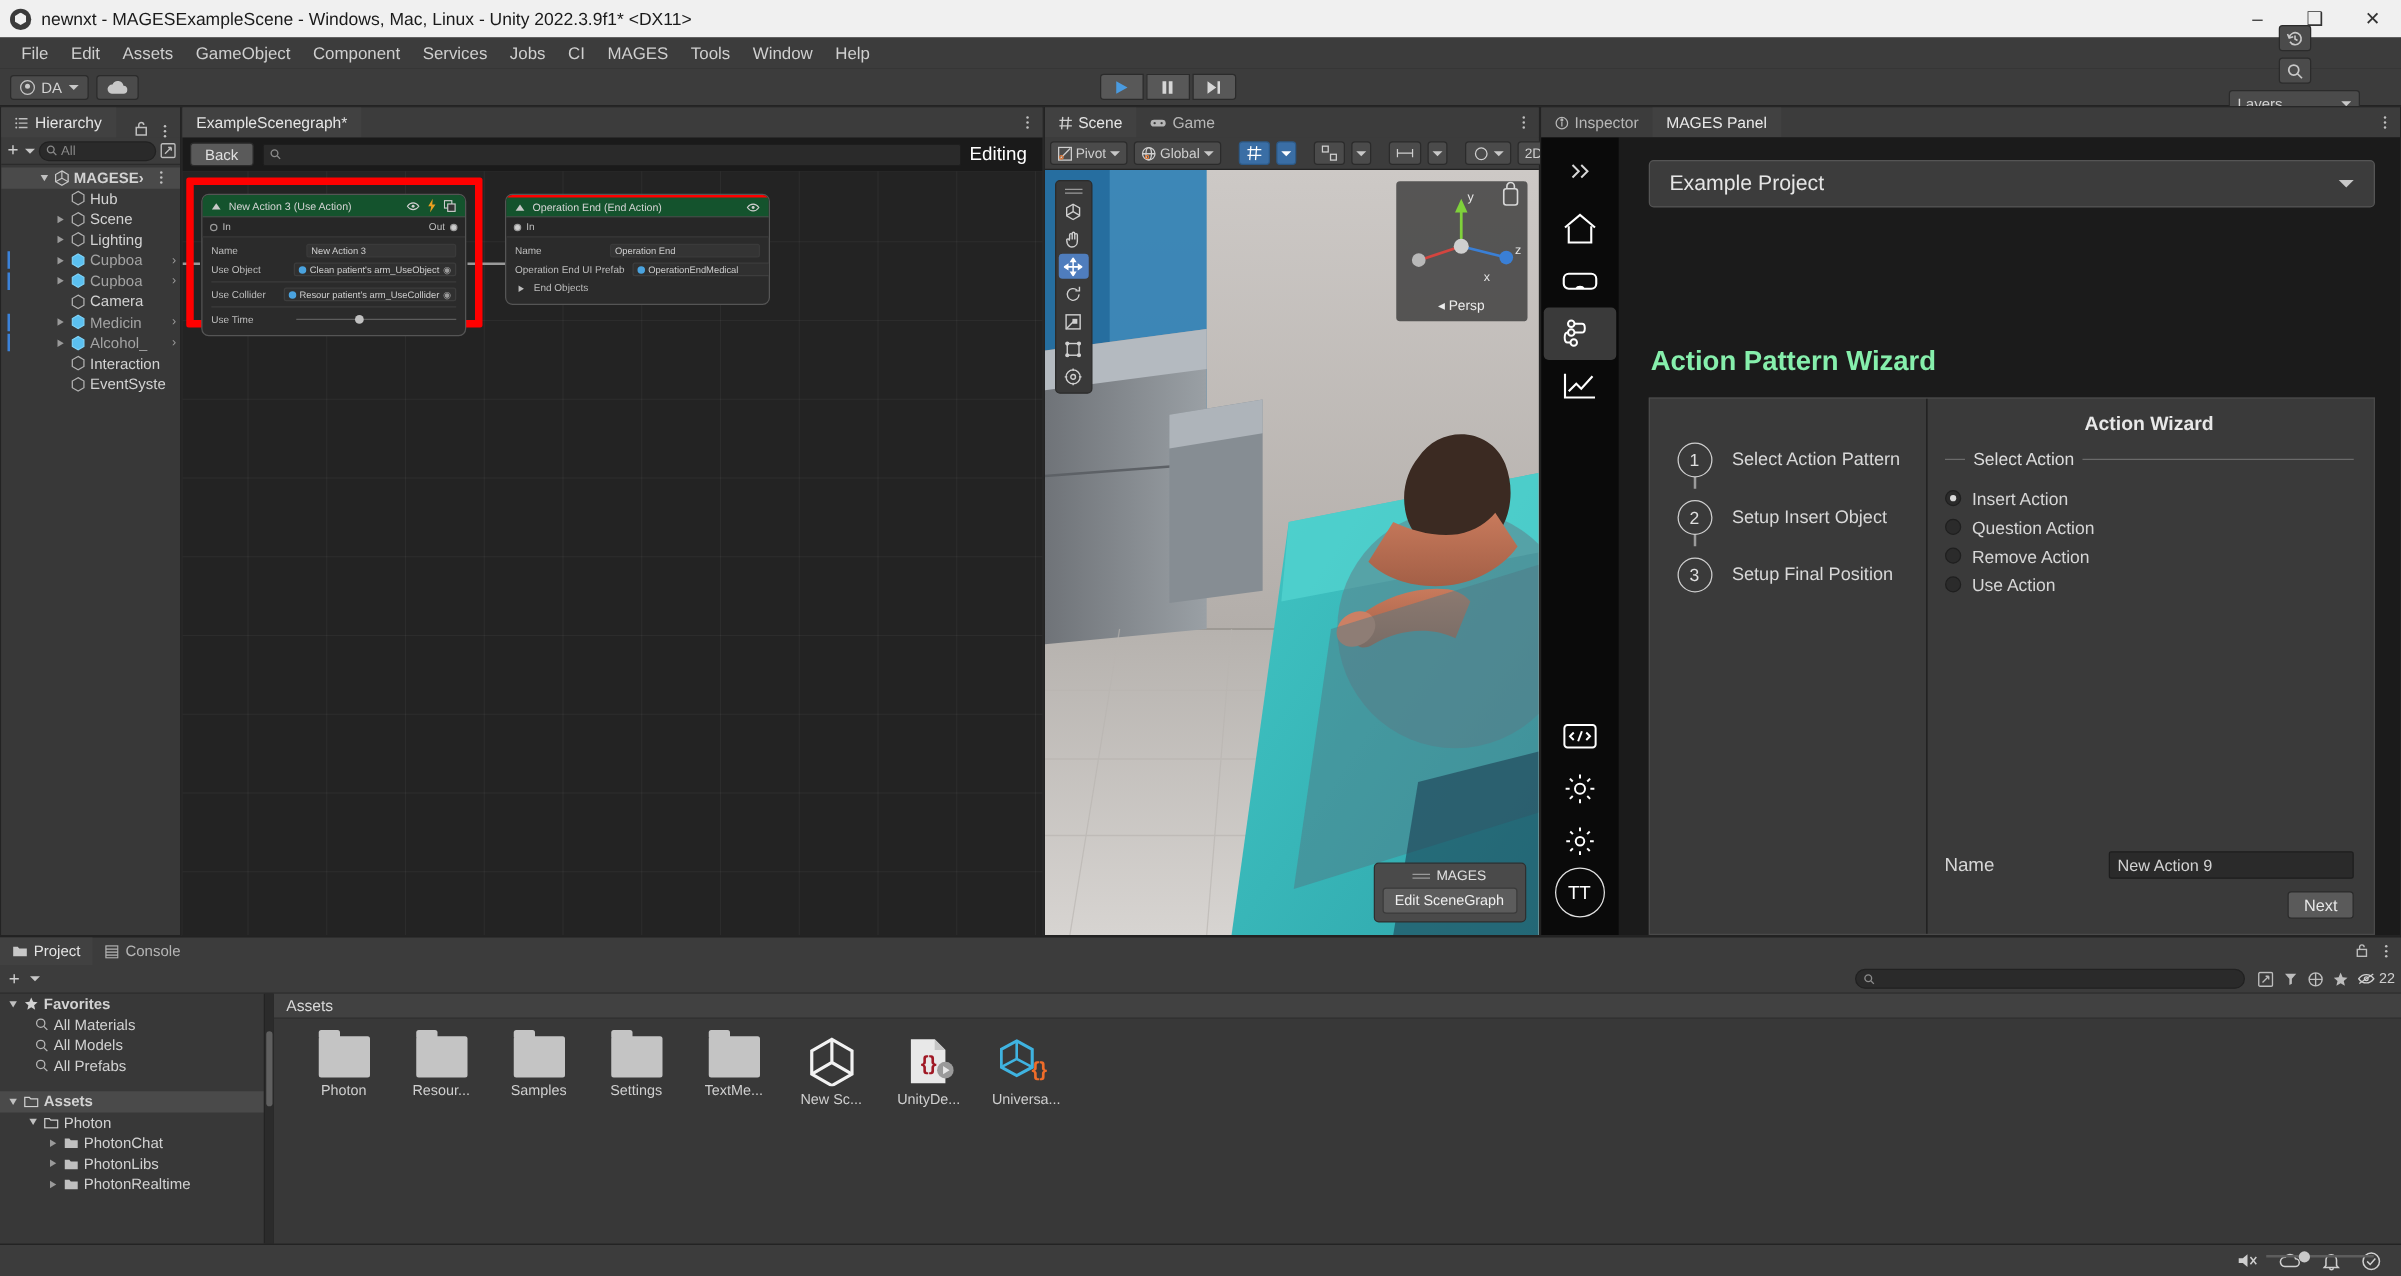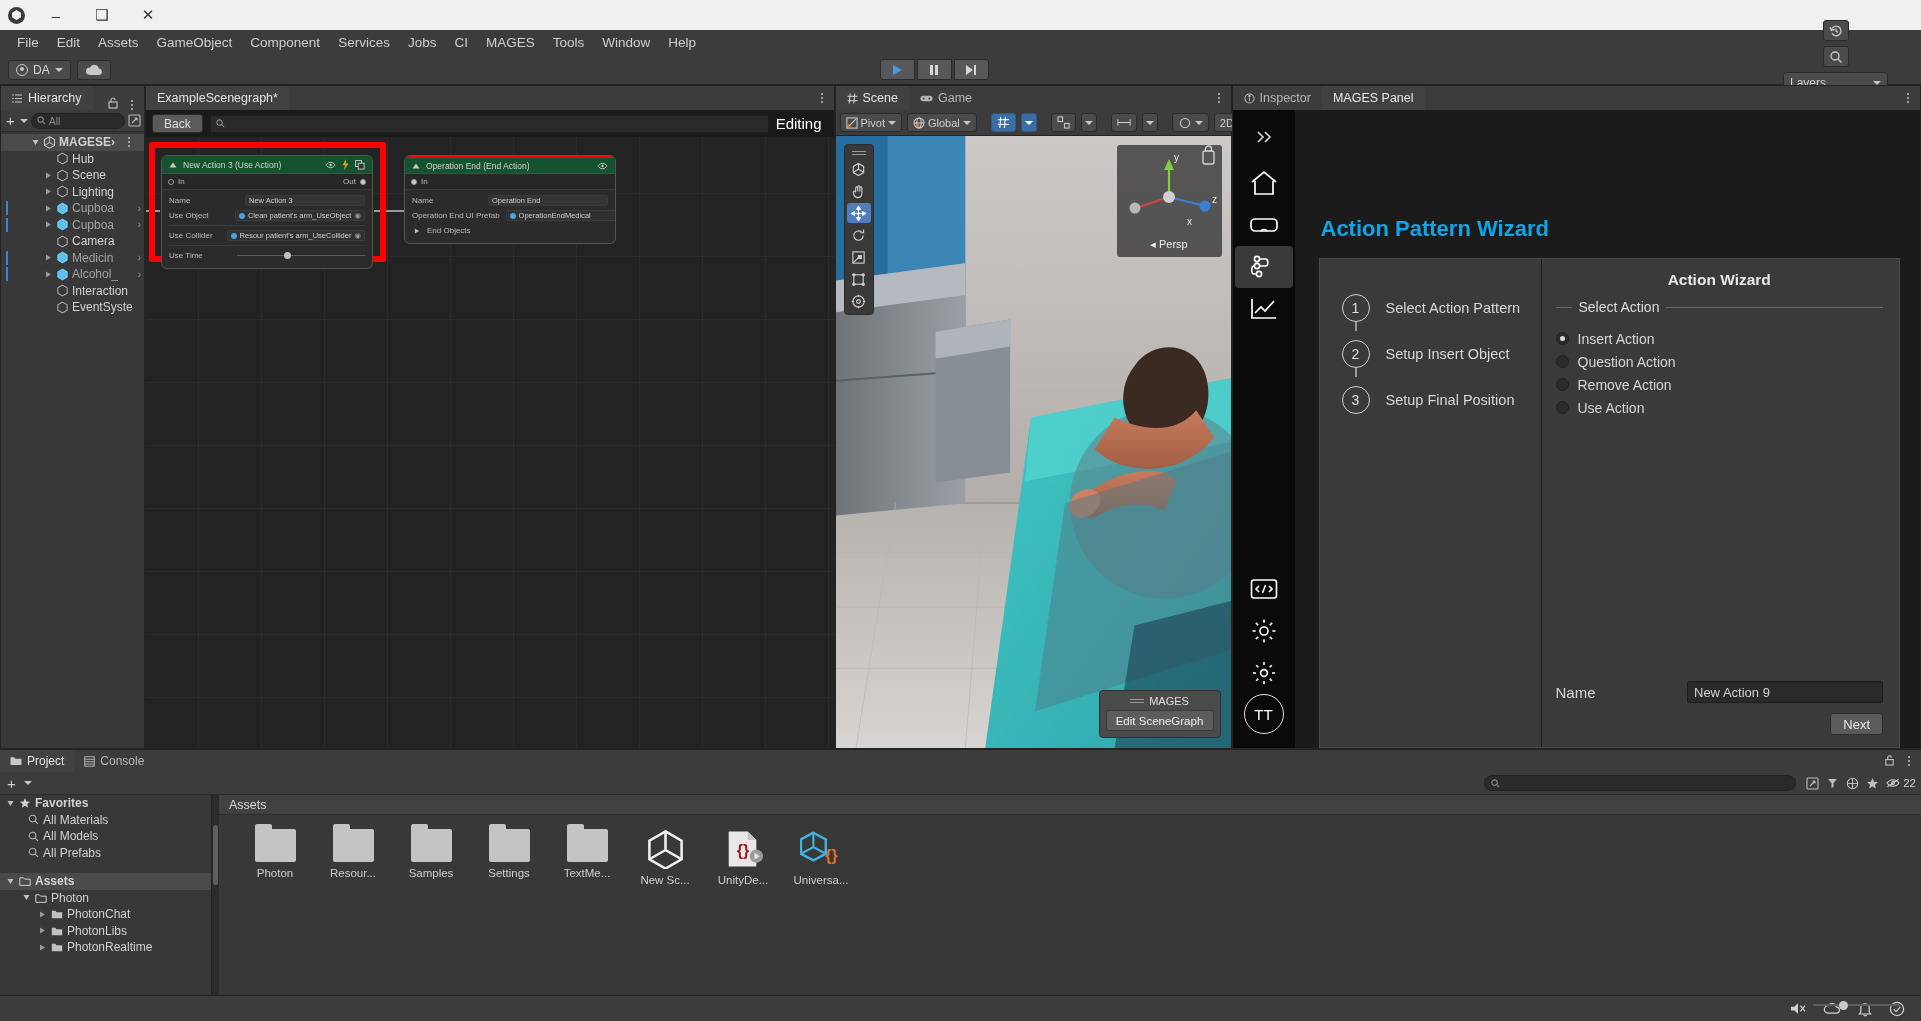--- a/index.html
+++ b/index.html
@@ -180,21 +180,21 @@
   .rail-tt{width:40px;height:40px;border-radius:50%;border:1.6px solid #e2e2e2;
     display:flex;align-items:center;justify-content:center;font-size:15px;color:#fff;
     margin-bottom:14px;}
   .mages-main{flex:1;min-width:0;background:#1b1b1b;display:flex;flex-direction:column;
     padding:18px 20px 0 24px;}
   .projsel{height:38px;background:#3c3c3c;border:1px solid #555;border-radius:4px;
     display:flex;align-items:center;padding:0 16px;font-size:17px;color:#e6e6e6;
     margin-bottom:22px;}
   .projsel .caret{margin-left:auto;border-top-width:6px;border-left-width:6px;
     border-right-width:6px;}
-  .apw-title{font-size:22px;font-weight:bold;color:#0ea5e9;margin:88px 0 16px 2px;}
+  .apw-title{font-size:22px;font-weight:bold;color:#86efac;margin:88px 0 16px 2px;}
   .wizard{flex:1;display:flex;background:#3a3a3a;border:1px solid #4a4a4a;min-height:0;}
   .steps{width:222px;flex:0 0 222px;padding:26px 0 0 22px;border-right:1px solid #1b1b1b;}
   .step{display:flex;align-items:center;gap:16px;position:relative;height:46px;}
   .step .num{width:28px;height:28px;border-radius:50%;border:1.6px solid #cfcfcf;
     display:flex;align-items:center;justify-content:center;font-size:14px;color:#e0e0e0;
     background:#3a3a3a;z-index:2;}
   .step .slbl{font-size:14.5px;color:#d8d8d8;white-space:nowrap;}
   .step .conn{position:absolute;left:13.5px;top:28px;width:1.5px;height:18px;background:#9a9a9a;}
   .wiz-right{flex:1;display:flex;flex-direction:column;padding:12px 16px 12px 14px;min-width:0;}
   .wiz-hd{text-align:center;font-size:15.5px;font-weight:bold;color:#e8e8e8;margin-bottom:10px;}
@@ -258,20 +258,21 @@
 
   svg{display:block;}
 </style>
 </head>
 <body>
 
 <div class="app">
 
   <div class="titlebar">
     <div class="unity-logo"></div>
+    <div class="t-text">newnxt - MAGESExampleScene - Windows, Mac, Linux - Unity 2022.3.9f1* &lt;DX11&gt;</div>
     <div class="winbtns">
       <div class="winbtn">–</div>
       <div class="winbtn">❑</div>
       <div class="winbtn close">✕</div>
     </div>
   </div>
 
   <div class="menubar">
     <div class="mi">File</div>
     <div class="mi">Edit</div>
@@ -1014,20 +1015,24 @@
           <div class="rail-ico">
             <svg width="26" height="26" viewBox="0 0 26 26" fill="none" stroke="#fff" stroke-width="1.6">
               <circle cx="13" cy="13" r="3.4"></circle>
               <path d="M13 2v3M13 21v3M2 13h3M21 13h3M5.2 5.2l2.1 2.1M18.7 18.7l2.1 2.1M20.8 5.2l-2.1 2.1M7.3 18.7l-2.1 2.1"></path>
             </svg>
           </div>
           <div class="rail-tt">TT</div>
         </div>
 
         <div class="mages-main">
+          <div class="projsel">
+            <span>Example Project</span>
+            <span class="caret"></span>
+          </div>
 
           <div class="apw-title">Action Pattern Wizard</div>
 
           <div class="wizard">
             <div class="steps">
               <div class="step">
                 <span class="num">1</span>
                 <span class="slbl">Select Action Pattern</span>
                 <span class="conn"></span>
               </div>

